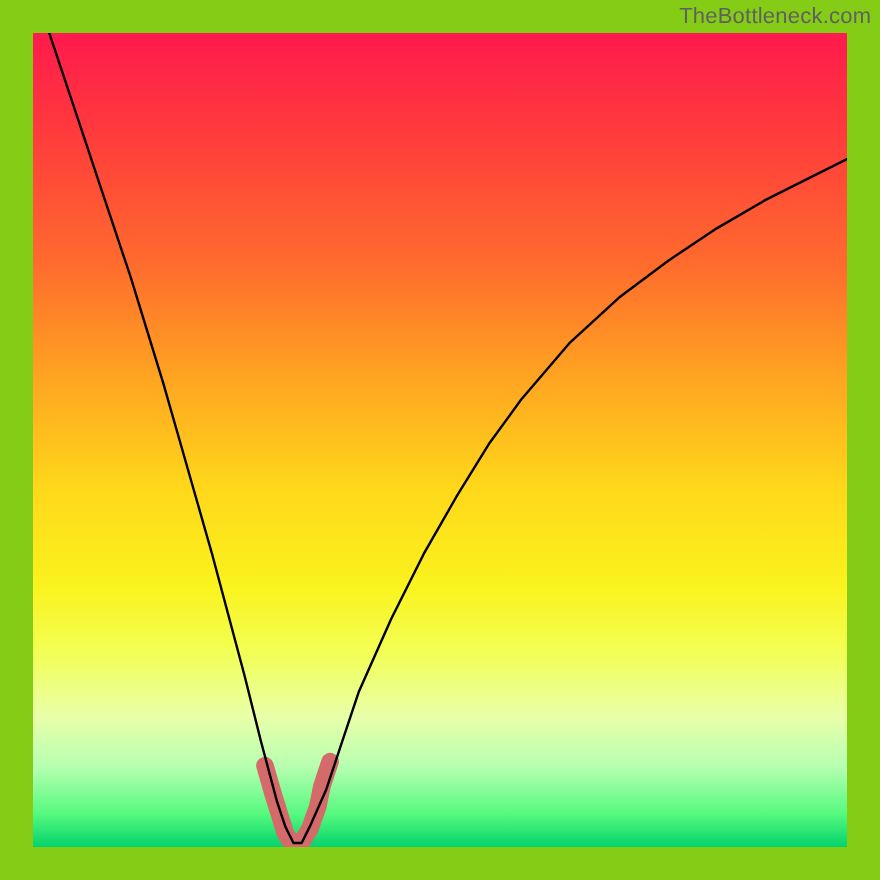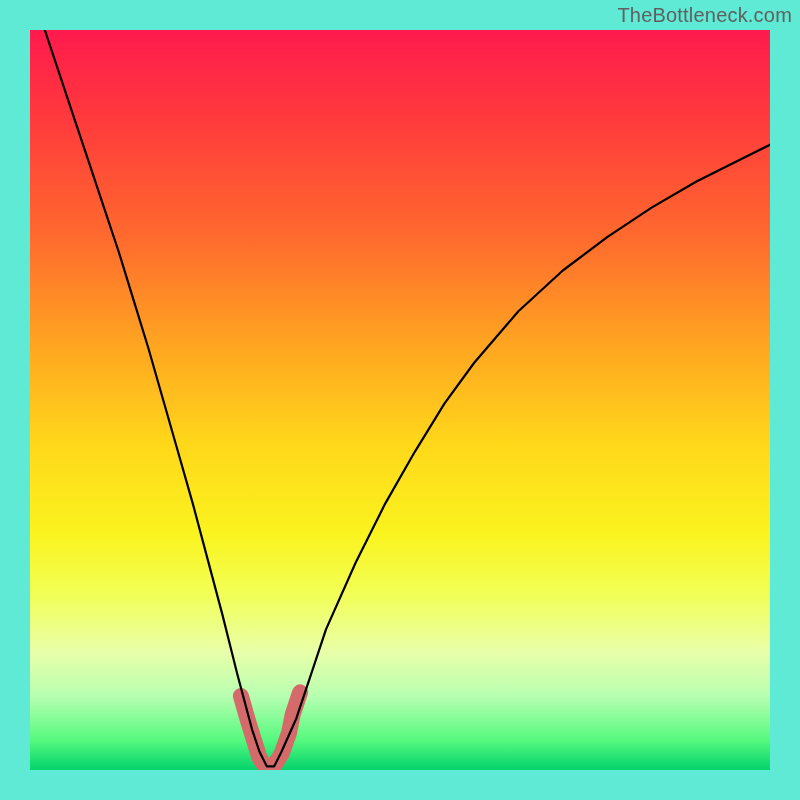--- a/index.html
+++ b/index.html
@@ -10,21 +10,21 @@
     background: #000;
     font-family: Arial, Helvetica, sans-serif;
     overflow: hidden;
   }
   .frame {
     position: absolute;
     top: 0;
     left: 0;
     width: 800px;
     height: 800px;
-    background: #5eead4;
+    background: #84cc16;
   }
   .plot {
     position: absolute;
     top: 30px;
     left: 30px;
     width: 740px;
     height: 740px;
     overflow: hidden;
   }
   .gradient {

